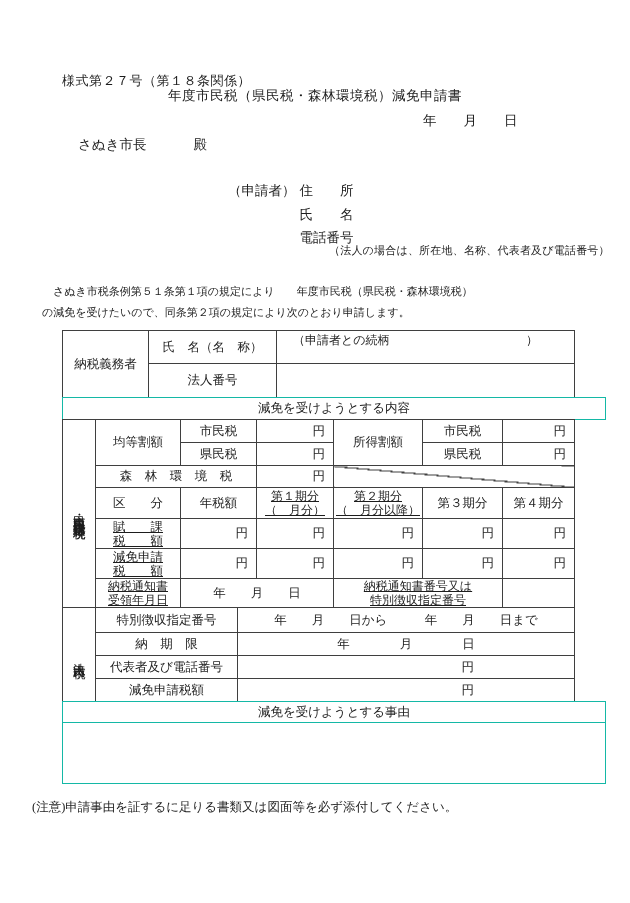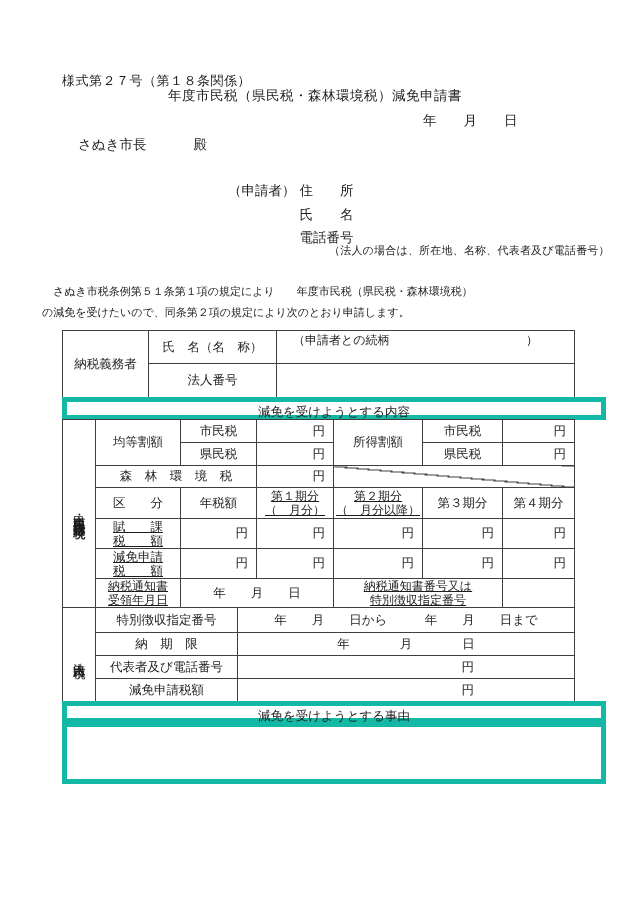--- a/index.html
+++ b/index.html
@@ -62,21 +62,21 @@
     font-size:12px;
   }
   .diag {
     background:linear-gradient(to right top,
       transparent calc(50% - 0.6px),
       #3f3f3f calc(50% - 0.6px),
       #3f3f3f calc(50% + 0.6px),
       transparent calc(50% + 0.6px));
   }
   .full-row {
-    border:5px solid #14b8a6;
+    border:1px solid #14b8a6;
     width:544px;
     text-align:center;
     font-size:12.5px;
   }
   .hdr-row  { height:23px; line-height:21px; }
   .hdr-row2 { height:22px; line-height:20px; }
   .empty-box { height:62px; }
 
   .footer-note { position:absolute; left:32px; top:799px; font-size:12.5px; }
 </style>
@@ -235,14 +235,15 @@
         <td class="yen-far">円</td>
       </tr>
     </tbody>
       </table>
 
     <div class="full-row hdr-row2">減免を受けようとする事由</div>
     <div class="full-row empty-box"></div>
 
   </div>
 
+  <div class="footer-note">(注意)申請事由を証するに足りる書類又は図面等を必ず添付してください。</div>
 
 </div>
 
 </body></html>

